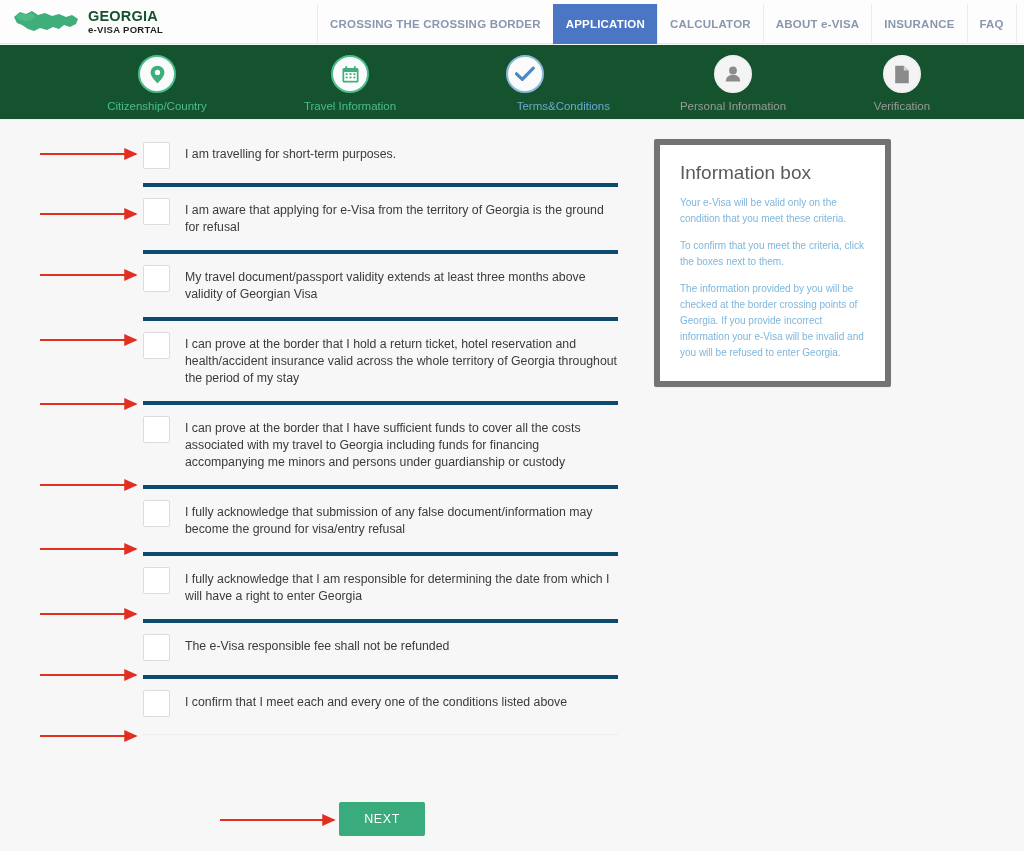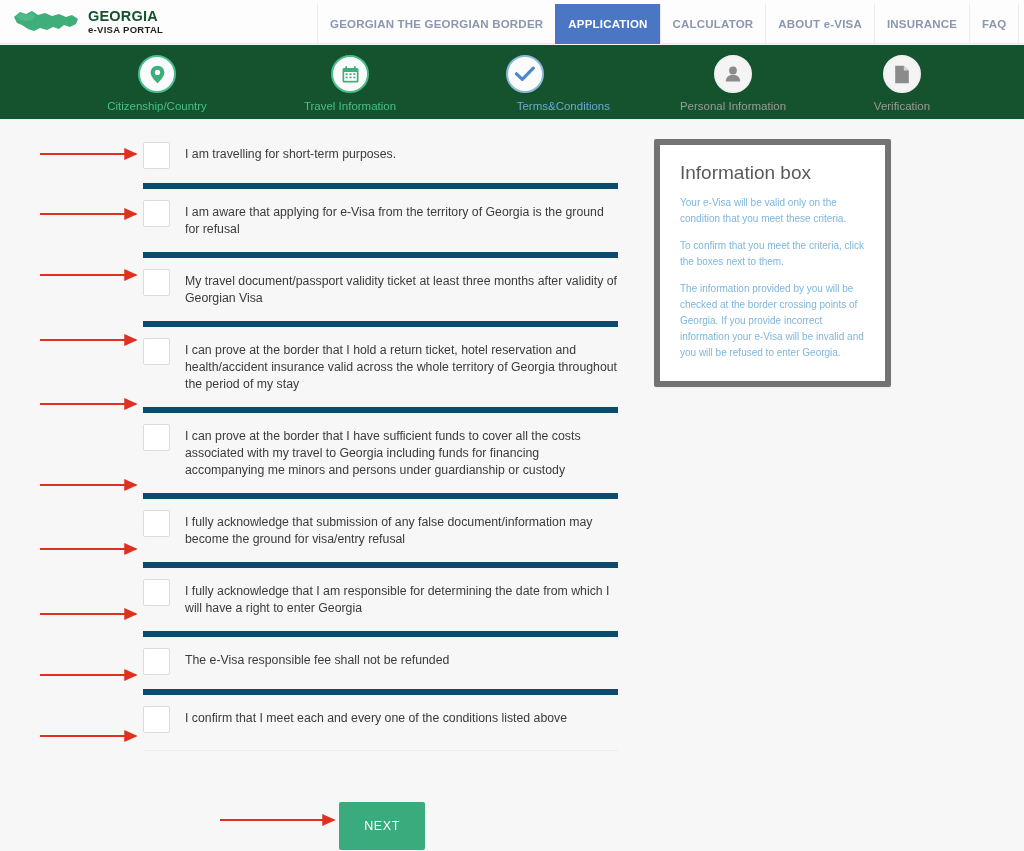--- a/index.html
+++ b/index.html
@@ -123,21 +123,21 @@
   }
 
   .terms-list {
     position: absolute;
     left: 143px; top: 10px; width: 475px;
   }
   .term-row {
     position: relative;
     display: flex;
     align-items: flex-start;
-    border-bottom: 6px solid #0c4a6e;
+    border-bottom: 4px solid #0c4a6e;
     min-height: 56px;
     padding: 15px 0 14px 0;
   }
   .term-row:last-child { border-bottom: 1px solid #ededed; }
 
   .checkbox {
     flex: 0 0 auto;
     width: 27px; height: 27px;
     background: #ffffff;
     border: 1px solid #dcdcdc;
@@ -175,21 +175,21 @@
     line-height: 16px;
     color: #7fb6db;
     margin-bottom: 11px;
   }
   .info-p:last-child { margin-bottom: 0; }
 
   
   .next-btn {
     position: absolute;
     left: 339px; top: 802px;
-    width: 86px; height: 48px;
+    width: 86px; height: 34px;
     background: #3aab7d;
     color: #ffffff;
     border: none;
     border-radius: 2px;
     font-size: 12.5px;
     font-family: "Liberation Sans", sans-serif;
     letter-spacing: 0.6px;
     cursor: pointer;
   }
 </style>
@@ -211,21 +211,21 @@
         <path d="M4 13 L10 10 L15 12 L19 10 L23 13 L20 17 L14 18 L8 17 Z" fill="#4fba87"></path>
       </svg>
       <div class="logo-text">
         <div class="logo-title">GEORGIA</div>
         <div class="logo-sub">e-VISA PORTAL</div>
       </div>
     </div>
 
     <div class="nav">
       <div class="nav-item">
-        <span>GEORGIAN THE GEORGIAN BORDER</span>
+        <span>CROSSING THE CROSSING BORDER</span>
       </div>
       <div class="nav-item active">
         <span>APPLICATION</span>
       </div>
       <div class="nav-item">
         <span>CALCULATOR</span>
       </div>
       <div class="nav-item">
         <span>ABOUT e-VISA</span>
       </div>
@@ -313,21 +313,21 @@
         <div class="term-text">I am travelling for short-term purposes.</div>
       </div>
 
       <div class="term-row">
         <div class="checkbox"></div>
         <div class="term-text">I am aware that applying for e-Visa from the territory of Georgia is the ground for refusal</div>
       </div>
 
       <div class="term-row">
         <div class="checkbox"></div>
-        <div class="term-text">My travel document/passport validity ticket at least three months after validity of Georgian Visa</div>
+        <div class="term-text">My travel document/passport validity extends at least three months above validity of Georgian Visa</div>
       </div>
 
       <div class="term-row">
         <div class="checkbox"></div>
         <div class="term-text">I can prove at the border that I hold a return ticket, hotel reservation and health/accident insurance valid across the whole territory of Georgia throughout the period of my stay</div>
       </div>
 
       <div class="term-row">
         <div class="checkbox"></div>
         <div class="term-text">I can prove at the border that I have sufficient funds to cover all the costs associated with my travel to Georgia including funds for financing accompanying me minors and persons under guardianship or custody</div>

